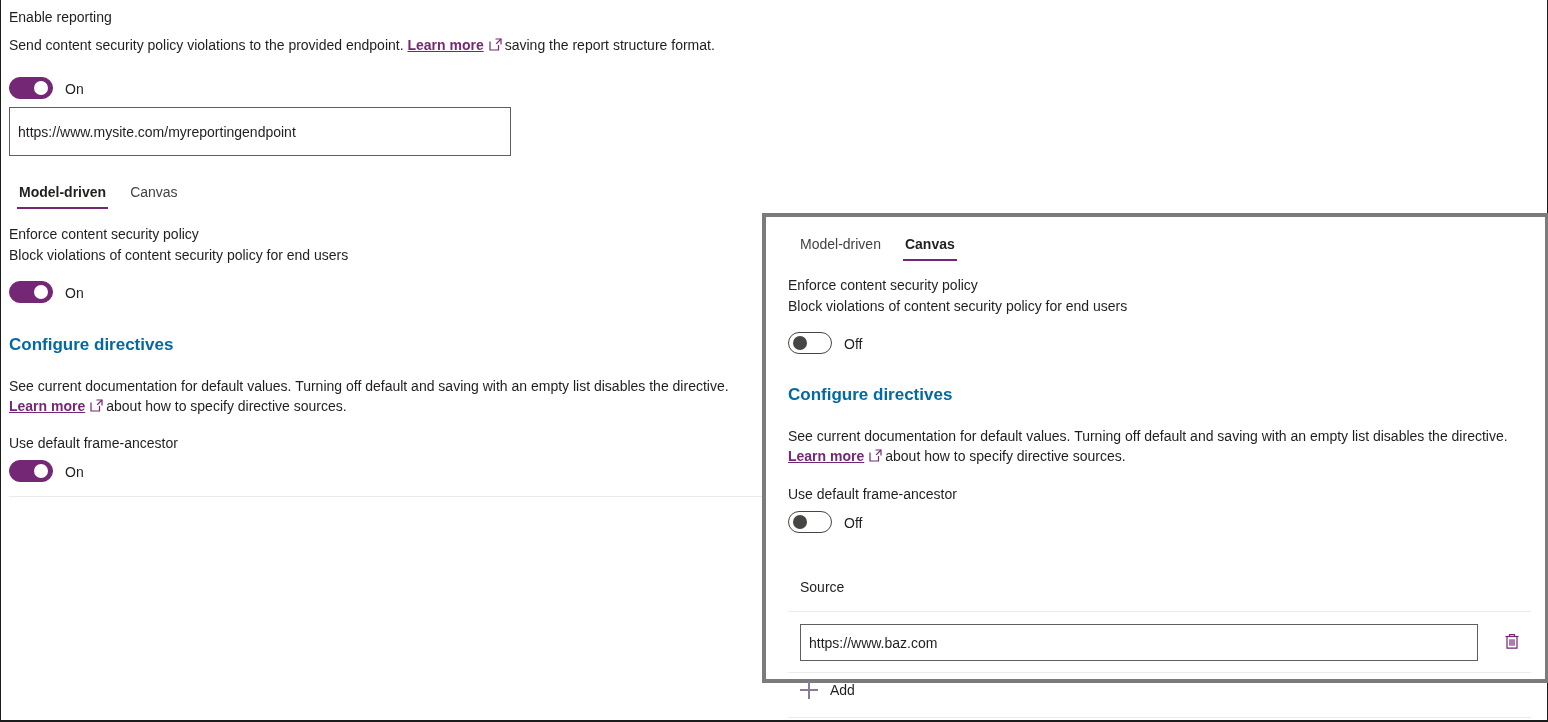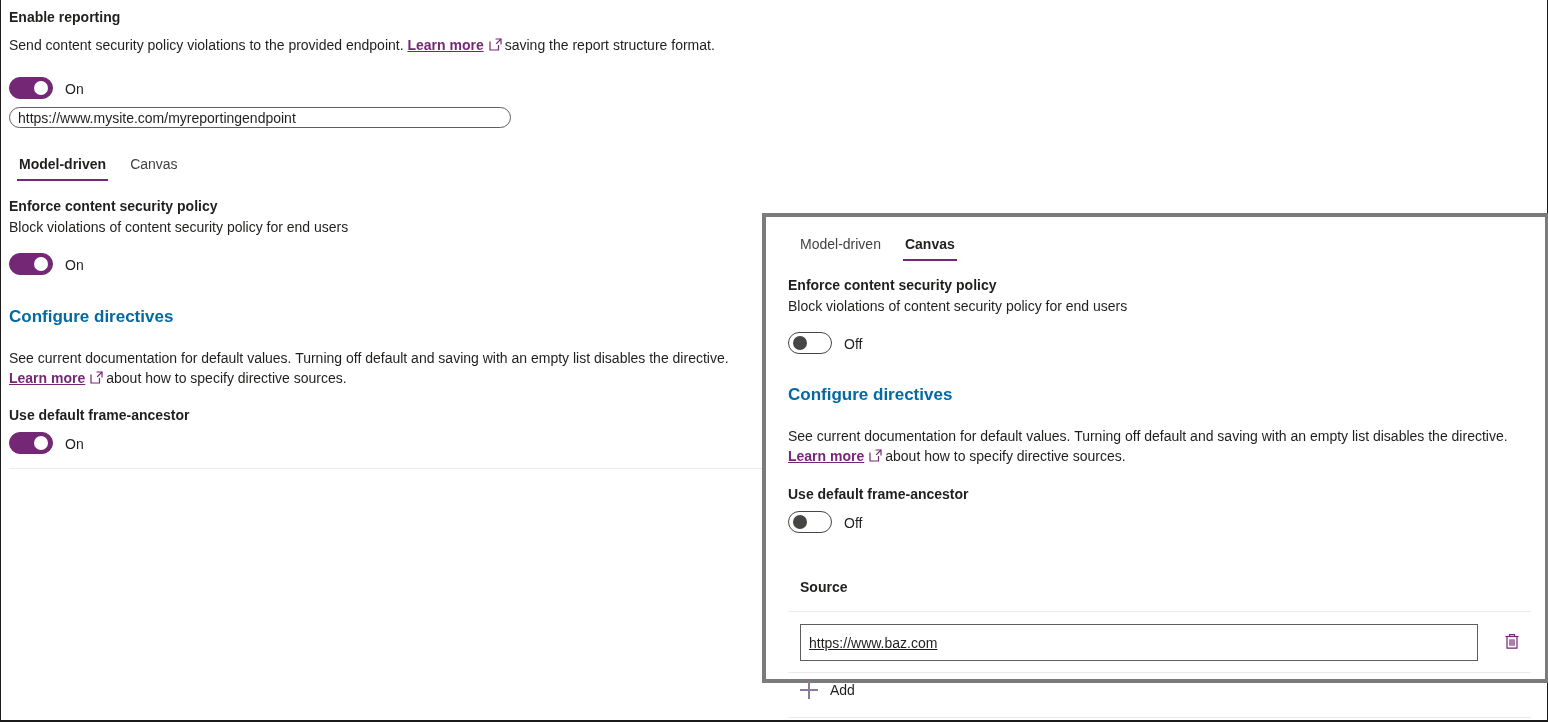--- a/index.html
+++ b/index.html
@@ -19,21 +19,21 @@
     width: 1548px; height: 722px;
     border-left: 1px solid #1b1b1b;
     border-right: 1px solid #1b1b1b;
     border-bottom: 2px solid #1b1b1b;
     background: #ffffff;
   }
 
   
   .field-label {
     font-size: 14px;
-    font-weight: bold;
+    font-weight: normal;
     color: #201f1e;
     line-height: 19px;
   }
   .desc {
     font-size: 14px;
     color: #201f1e;
     line-height: 20px;
   }
   .section-heading {
     font-size: 17px;
@@ -120,21 +120,21 @@
   #left-panel {
     position: absolute;
     left: 0; top: 0;
     width: 765px;
     padding: 6px 14px 0 8px;
   }
   .lp-title { margin-top: 2px; }
   .lp-desc { margin-top: 8px; max-width: 745px; }
   .lp-toggle1 { margin-top: 22px; }
   .lp-endpoint-label { margin-top: 25px; }
-  .lp-endpoint-input { margin-top: 8px; width: 502px; height: 21px; border-radius: 15px; }
+  .lp-endpoint-input { margin-top: 8px; width: 502px; height: 49px; }
   .lp-tabs { margin-top: 28px; margin-left: 8px; }
   .lp-enforce-label { margin-top: 16px; }
   .lp-enforce-desc { margin-top: 1px; }
   .lp-toggle2 { margin-top: 16px; }
   .lp-config-heading { margin-top: 30px; }
   .lp-config-desc { margin-top: 20px; max-width: 750px; }
   .lp-frame-label { margin-top: 18px; }
   .lp-toggle3 { margin-top: 7px; }
   .lp-divider { margin-top: 14px; width: 765px; }
 
@@ -159,21 +159,20 @@
   .ip-config-desc { margin-top: 20px; }
   .ip-frame-label { margin-top: 19px; }
   .ip-toggle2 { margin-top: 7px; }
   .ip-source-label { margin-top: 45px; margin-left: 12px; }
   .ip-divider1 { margin-top: 14px; }
   .ip-source-row {
     margin-top: 12px;
     display: flex;
     align-items: center;
     padding-left: 12px;
-    text-decoration: underline;
   }
   .ip-source-input { width: 678px; height: 37px; }
   .trash-btn {
     width: 32px; height: 32px;
     margin-left: 18px;
     display: flex; align-items: center; justify-content: center;
     cursor: pointer;
     background: transparent;
     border: none;
     padding: 0;

